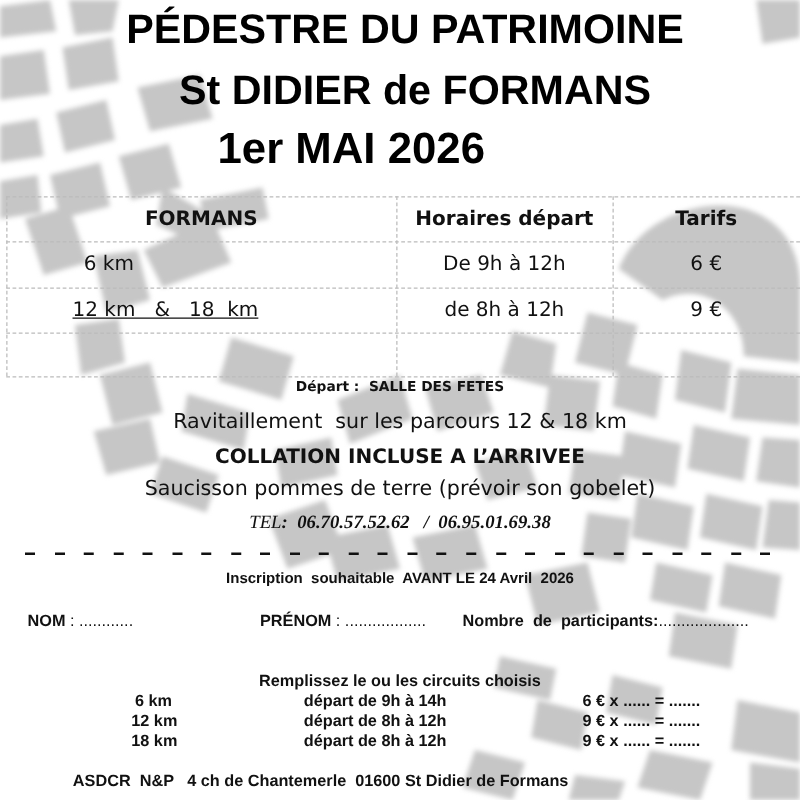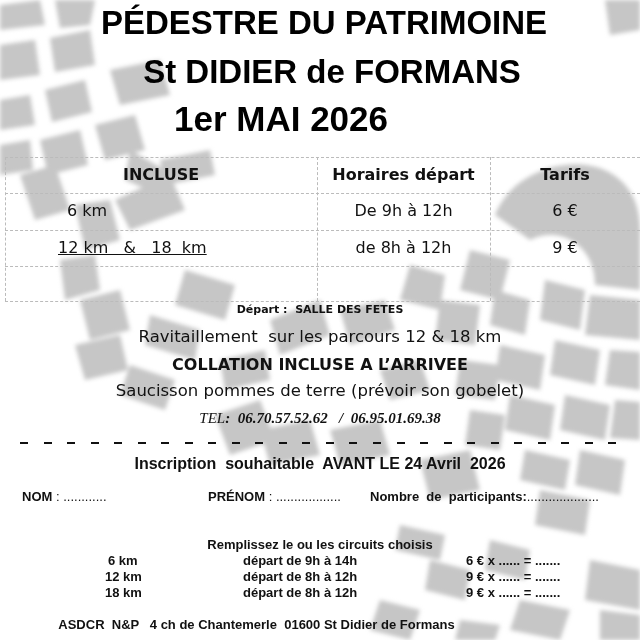--- a/index.html
+++ b/index.html
@@ -30,21 +30,21 @@
     .ravit { top: 327px; font-size: 16.5px; }
     .collation { top: 355px; font-size: 16px; font-weight: bold; }
     .saucisson { top: 381px; font-size: 16.5px; }
     .tel { top: 410px; font-size: 15px; font-family: "Liberation Serif", serif; font-style: italic; font-weight: bold; }
     .tel .lbl { font-weight: normal; }
 
     .dashes { position: absolute; top: 432px; left: 20px; width: 620px; display: flex; justify-content: space-between; font-weight: bold; font-size: 16px; }
     .dashes span { display: inline-block; width: 8px; height: 2px; background: #111; margin-top: 10px; }
 
     .form { font-family: "Liberation Sans", sans-serif; font-weight: bold; color: #111; }
-    .inscr { top: 455px; left: 0; width: 640px; text-align: center; font-size: 16px; }
+    .inscr { top: 455px; left: 0; width: 640px; text-align: center; font-size: 12px; }
     .nom { top: 489px; left: 22px; font-size: 13px; }
     .prenom { top: 489px; left: 208px; font-size: 13px; }
     .nb { top: 489px; left: 370px; font-size: 13px; }
     .enfants { top: 521px; left: 62px; font-size: 13px; }
     .remplir { top: 537px; left: 0; width: 640px; text-align: center; font-size: 13px; }
     .circ-row { position: absolute; font-size: 13px; font-weight: bold; font-family: "Liberation Sans", sans-serif; }
     .soit { top: 601px; left: 0; width: 640px; text-align: center; font-size: 13px; }
     .addr { top: 617px; left: 0; width: 513px; text-align: center; font-size: 13px; }
     .dots { font-weight: normal; }
   </style>
@@ -126,21 +126,21 @@
   <div>
     <div class="tbl-line-h" style="top:157px; left:5px; width:635px;"></div>
     <div class="tbl-line-h" style="top:193px; left:5px; width:635px;"></div>
     <div class="tbl-line-h" style="top:230px; left:5px; width:635px;"></div>
     <div class="tbl-line-h" style="top:266px; left:5px; width:635px;"></div>
     <div class="tbl-line-h" style="top:301px; left:5px; width:635px;"></div>
     <div class="tbl-line-v" style="left:5px; top:157px; height:144px;"></div>
     <div class="tbl-line-v" style="left:317px; top:157px; height:144px;"></div>
     <div class="tbl-line-v" style="left:490px; top:157px; height:144px;"></div>
 
-    <div class="cell hdr" style="top:165px; left:5px; width:312px; text-align:center; padding-left:0;">INCLUSE</div>
+    <div class="cell hdr" style="top:165px; left:5px; width:312px; text-align:center; padding-left:0;">FORMANS</div>
     <div class="cell hdr" style="top:165px; left:317px; width:173px; text-align:center;">Horaires départ</div>
     <div class="cell hdr" style="top:165px; left:490px; width:150px; text-align:center; padding-left:0;">Tarifs</div>
 
     <div class="cell" style="top:201px; left:67px;">6 km</div>
     <div class="cell" style="top:201px; left:317px; width:173px; text-align:center;">De 9h à 12h</div>
     <div class="cell" style="top:201px; left:490px; width:150px; text-align:center;">6 €</div>
 
     <div class="cell" style="top:238px; left:58px; white-space:pre;text-decoration:underline;">12 km   &amp;   18  km</div>
     <div class="cell" style="top:238px; left:317px; width:173px; text-align:center;">de 8h à 12h</div>
     <div class="cell" style="top:238px; left:490px; width:150px; text-align:center;">9 €</div>

